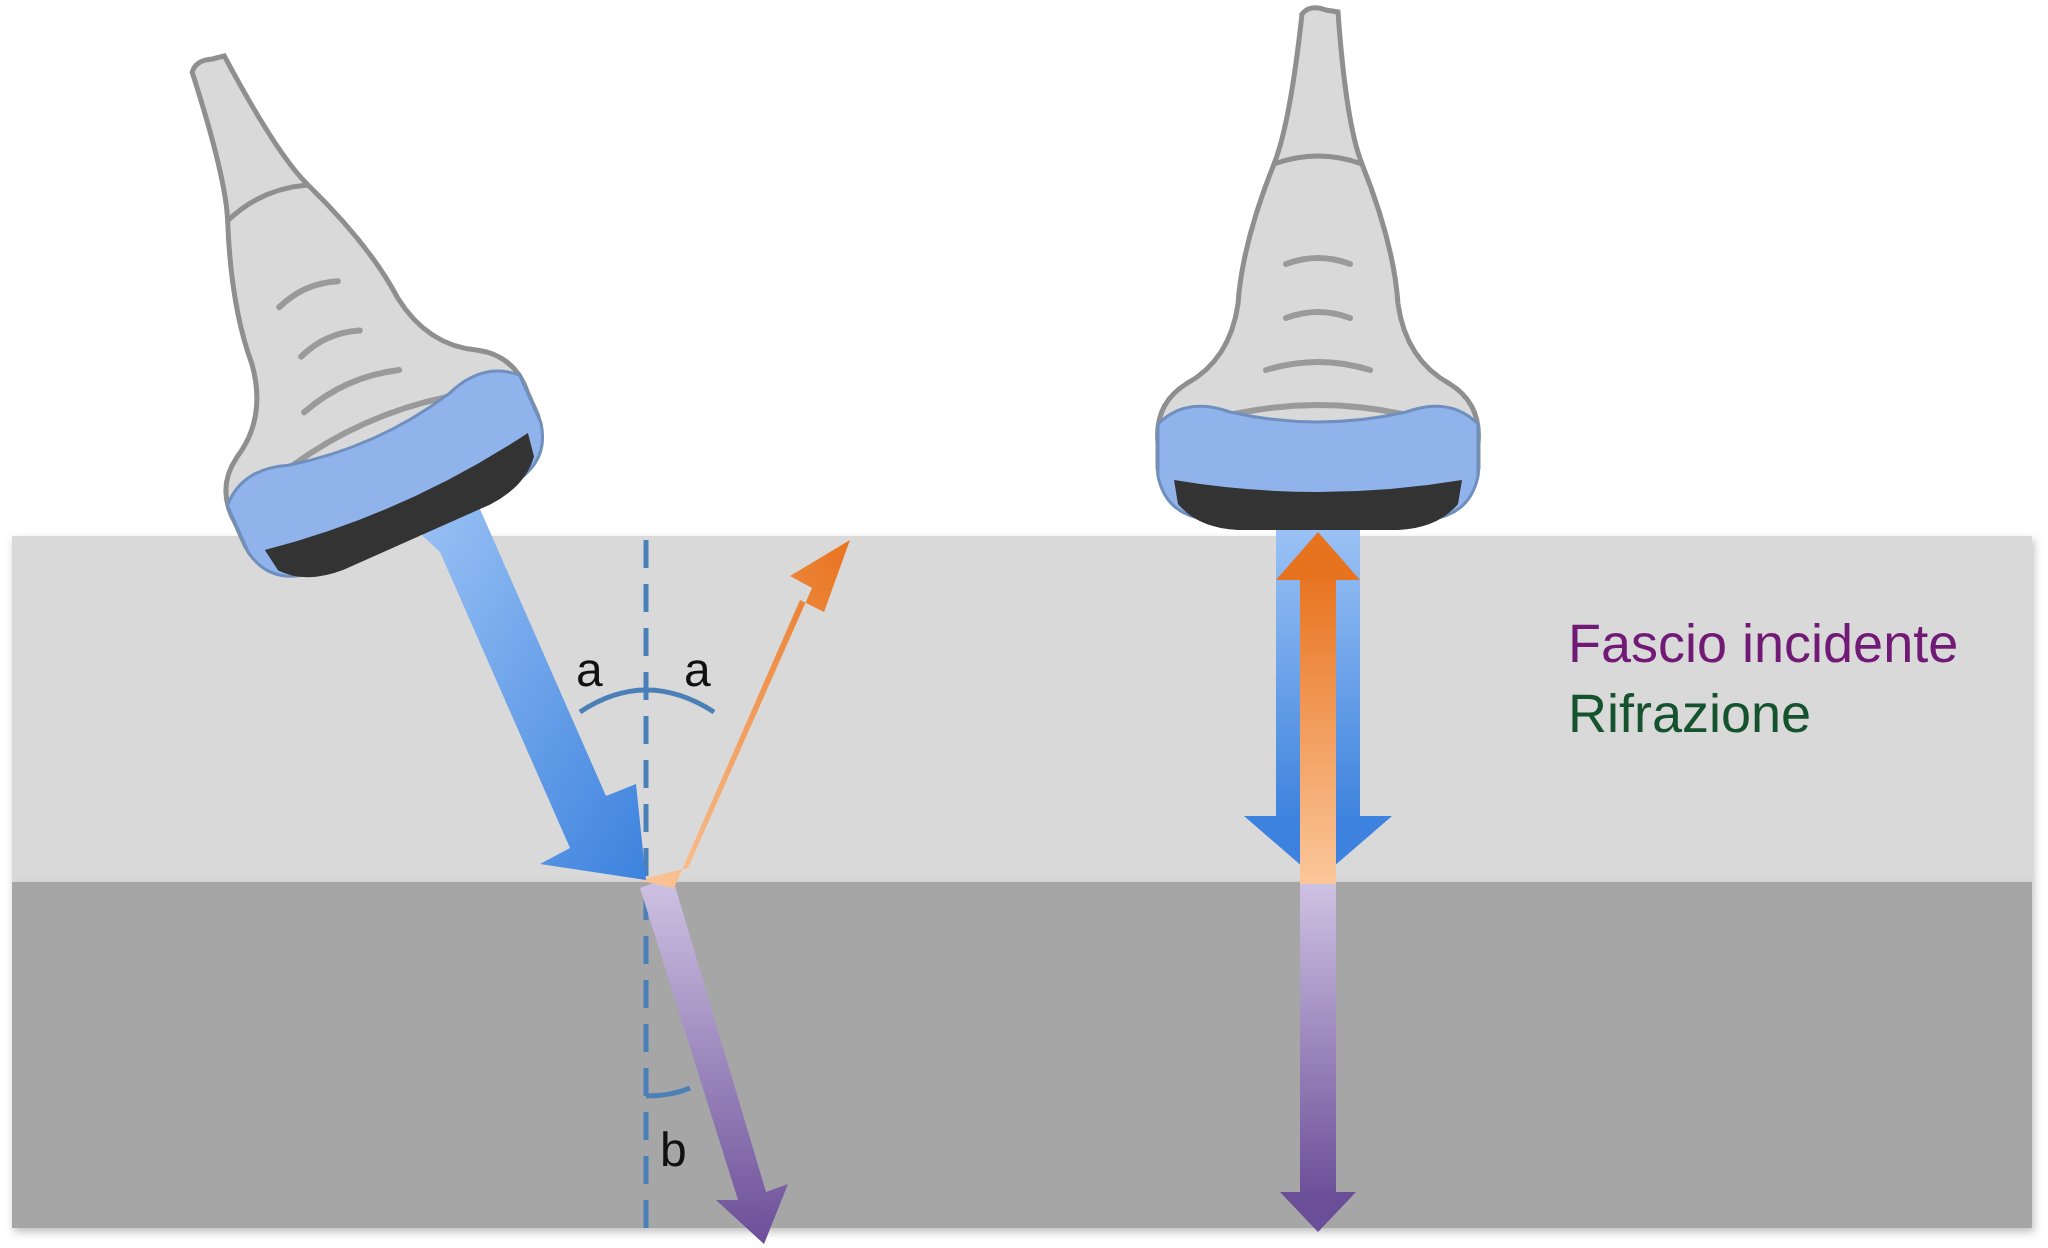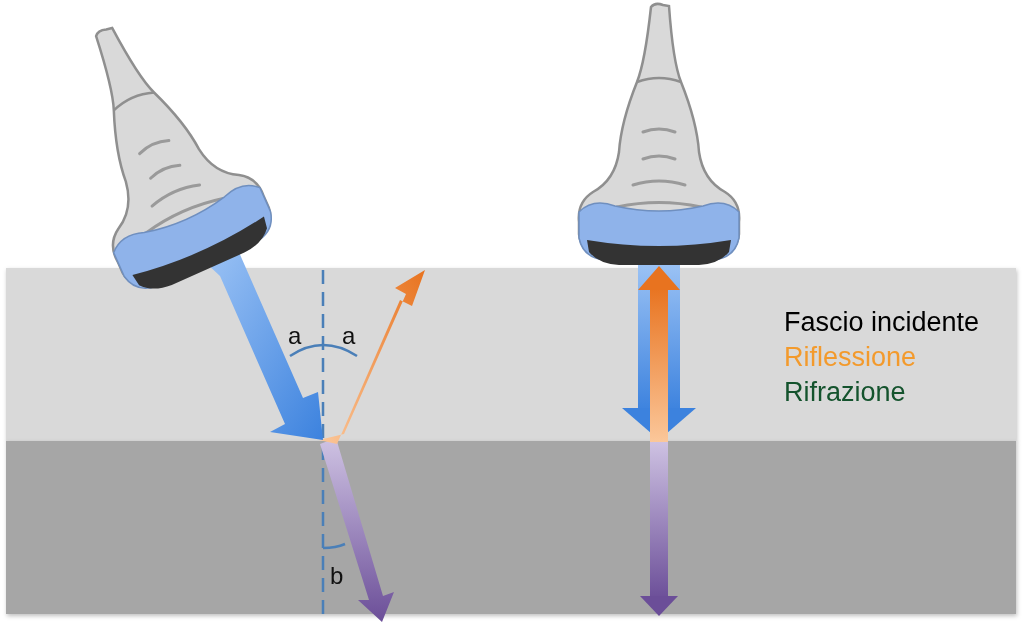--- a/index.html
+++ b/index.html
@@ -94,16 +94,15 @@
   <g transform="translate(659,2)">
     <use href="#probeShape"></use>
   </g>
 </svg>
 
 <span class="angle-label" style="left:288px; top:322px;">a</span>
 <span class="angle-label" style="left:342px; top:322px;">a</span>
 <span class="angle-label" style="left:330px; top:562px;">b</span>
 
 <div class="legend">
-  <div style="color:#000000">Fascio incidente</div>
-  <div style="color:#f39a2c">Riflessione</div>
+  <div style="color:#701a75">Fascio incidente</div>
   <div style="color:#14532d">Rifrazione</div>
 </div>
 
 </body></html>

